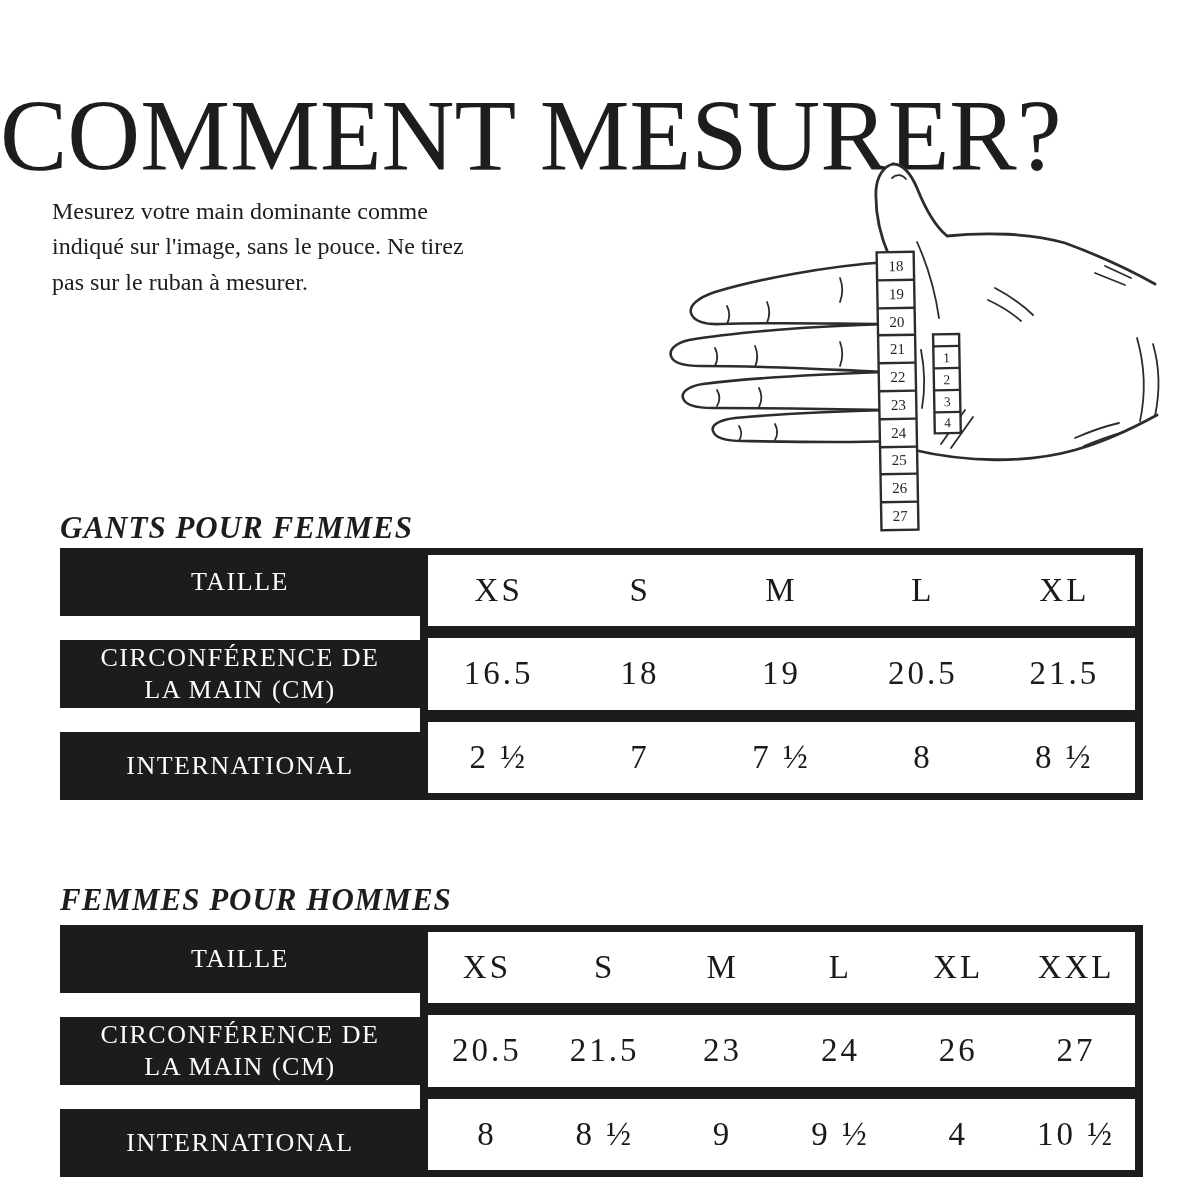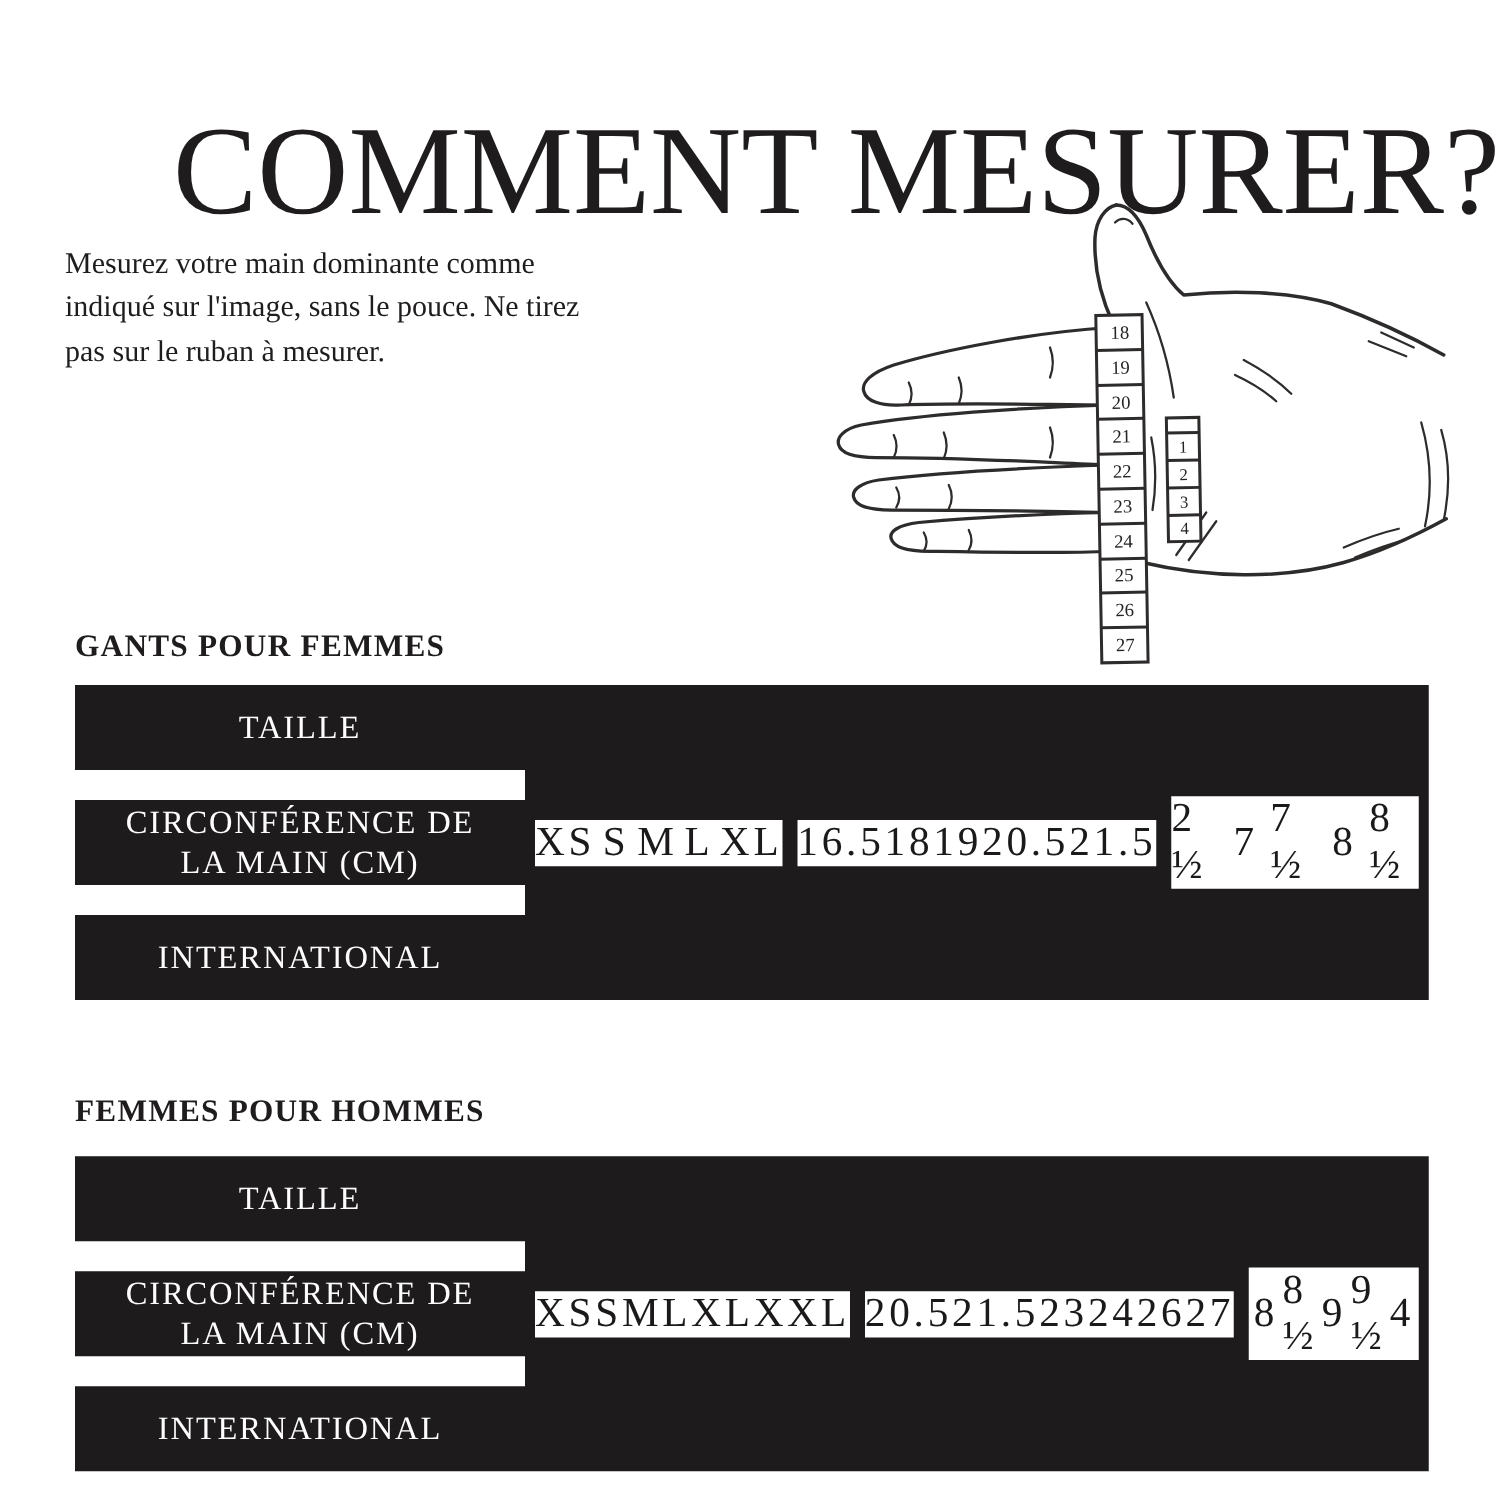--- a/index.html
+++ b/index.html
@@ -4,51 +4,51 @@
 <style>
   :root{ --ink:#1d1b1b; --line:#2e2b2b; }
   html,body{ margin:0; padding:0; background:#fff; }
   .page{
     position:relative; width:1200px; height:1200px; margin:0 auto;
     background:#fff; overflow:hidden;
     font-family:"Liberation Serif", serif; color:#1e1c1c;
   }
   .main-title{
     position:absolute; top:18px; left:0; width:100%;
-    font-size:101px; font-weight:400; line-height:1; text-align:right;
+    font-size:101px; font-weight:400; line-height:1; text-align:left;
     letter-spacing:0px; white-space:nowrap;
   }
   .intro{ position:absolute; left:52px; top:184px; width:680px; }
   .intro-heading{
     font-size:30px; font-weight:700; letter-spacing:0.5px; margin:0;
   }
   .intro-body{
     margin:10px 0 0 0; font-size:24px; line-height:1.47; white-space:pre-line;
   }
   .hand-illustration{ position:absolute; left:655px; top:138px; width:545px; height:410px; }
   .section-heading{
-    position:absolute; left:60px; font-size:25px; font-weight:700; letter-spacing:1px;
+    position:absolute; left:60px; font-size:31px; font-weight:700; letter-spacing:1px;font-style:italic;
   }
   .heading-femmes{ top:479px; }
   .heading-hommes{ top:851px; }
   .size-table{
     position:absolute; left:60px; width:1083px; height:252px; display:flex;
   }
   .table-femmes{ top:548px; }
   .table-hommes{ top:925px; }
   .label-col{ width:360px; display:flex; flex-direction:column; gap:24px; }
   .label-cell{
     flex:1; background:var(--ink); color:#fdfdfd;
     display:flex; align-items:center; justify-content:center;
     text-align:center; font-size:26px; letter-spacing:1.5px; line-height:1.25;
     white-space:pre-line;
   }
   .data-col{
     flex:1; background:var(--ink); padding:7px 8px;
-    display:flex; flex-direction:row; gap:12px;align-items:center;
+    display:flex; flex-direction:column; gap:12px;
   }
   .data-row{ flex:1; background:#fff; display:flex; align-items:stretch; }
   .data-cell{
     flex:1; display:flex; align-items:center; justify-content:center;
     font-size:33px; letter-spacing:3px; color:#1b1919;
   }
 </style>
 </head>
 <body>
 
@@ -194,17 +194,18 @@
         <div class="data-cell">24</div>
         <div class="data-cell">26</div>
         <div class="data-cell">27</div>
       </div>
       <div class="data-row">
         <div class="data-cell">8</div>
         <div class="data-cell">8 ½</div>
         <div class="data-cell">9</div>
         <div class="data-cell">9 ½</div>
         <div class="data-cell">4</div>
+        <div class="data-cell">10 ½</div>
       </div>
     </div>
   </div>
 
 </div>
 
 </body></html>

